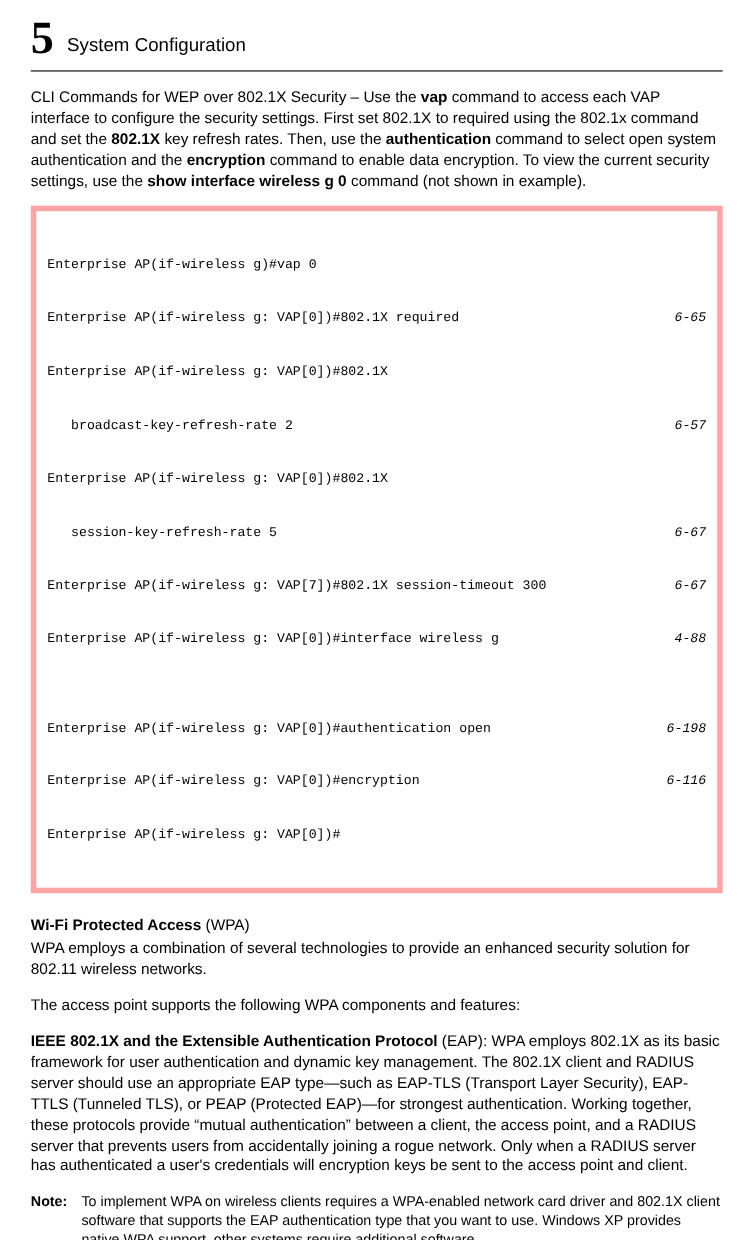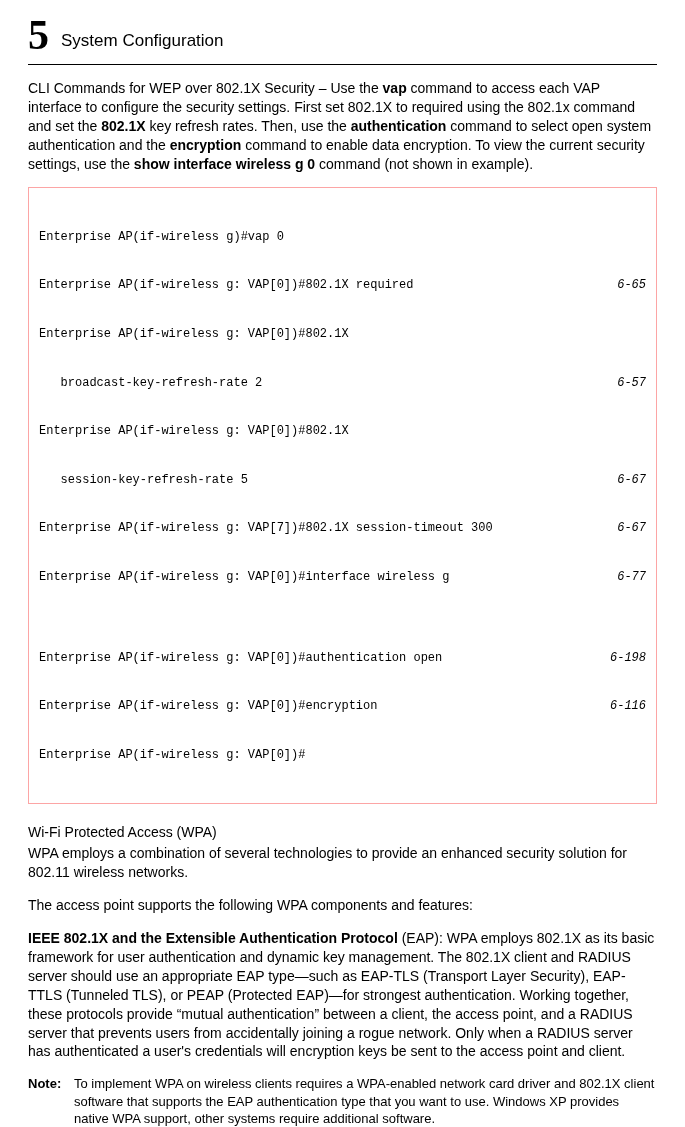--- a/index.html
+++ b/index.html
@@ -36,21 +36,21 @@
   }
   .body-text {
     font-size: 14px;
     line-height: 1.35;
     margin-bottom: 14px;
   }
   .body-text b {
     font-weight: bold;
   }
   .code-block {
-    border: 1px solid #fca5a5;
+    border: 5px solid #fca5a5;
     padding: 8px 10px;
     font-family: "Courier New", monospace;
     font-size: 12px;
     line-height: 1.35;
     margin-bottom: 20px;
     white-space: pre;
     overflow: hidden;
   }
   .code-line {
     display: flex;
@@ -58,21 +58,21 @@
   }
   .code-ref {
     font-style: italic;
     padding-left: 20px;
   }
   .subheading {
     font-size: 14px;
     margin-bottom: 4px;
   }
   .subheading .bold {
-    font-weight: normal;
+    font-weight: bold;
   }
   .note-row {
     display: flex;
     font-size: 13px;
     line-height: 1.35;
     margin-bottom: 14px;
   }
   .note-label {
     font-weight: bold;
     width: 46px;
@@ -97,21 +97,21 @@
   </div>
 
   <div class="code-block">
     <div class="code-line"><span>Enterprise AP(if-wireless g)#vap 0</span><span class="code-ref"></span></div>
     <div class="code-line"><span>Enterprise AP(if-wireless g: VAP[0])#802.1X required</span><span class="code-ref">6-65</span></div>
     <div class="code-line"><span>Enterprise AP(if-wireless g: VAP[0])#802.1X</span><span class="code-ref"></span></div>
     <div class="code-line"><span>   broadcast-key-refresh-rate 2</span><span class="code-ref">6-57</span></div>
     <div class="code-line"><span>Enterprise AP(if-wireless g: VAP[0])#802.1X</span><span class="code-ref"></span></div>
     <div class="code-line"><span>   session-key-refresh-rate 5</span><span class="code-ref">6-67</span></div>
     <div class="code-line"><span>Enterprise AP(if-wireless g: VAP[7])#802.1X session-timeout 300</span><span class="code-ref">6-67</span></div>
-    <div class="code-line"><span>Enterprise AP(if-wireless g: VAP[0])#interface wireless g</span><span class="code-ref">6-77</span></div>
+    <div class="code-line"><span>Enterprise AP(if-wireless g: VAP[0])#interface wireless g</span><span class="code-ref">4-88</span></div>
     <div class="code-line"><span class="code-ref"></span></div>
     <div class="code-line"><span>Enterprise AP(if-wireless g: VAP[0])#authentication open</span><span class="code-ref">6-198</span></div>
     <div class="code-line"><span>Enterprise AP(if-wireless g: VAP[0])#encryption</span><span class="code-ref">6-116</span></div>
     <div class="code-line"><span>Enterprise AP(if-wireless g: VAP[0])#</span><span class="code-ref"></span></div>
   </div>
 
   <div class="subheading">
     <span class="bold">Wi-Fi Protected Access</span><span> (WPA)</span>
   </div>
 

